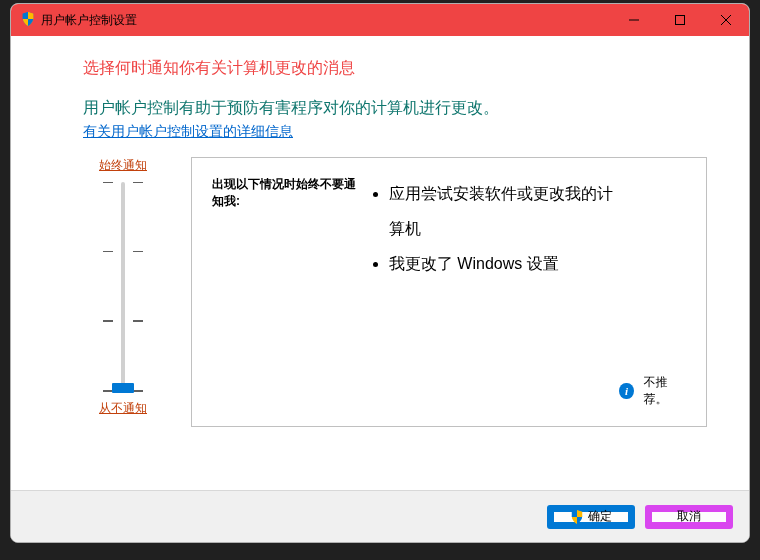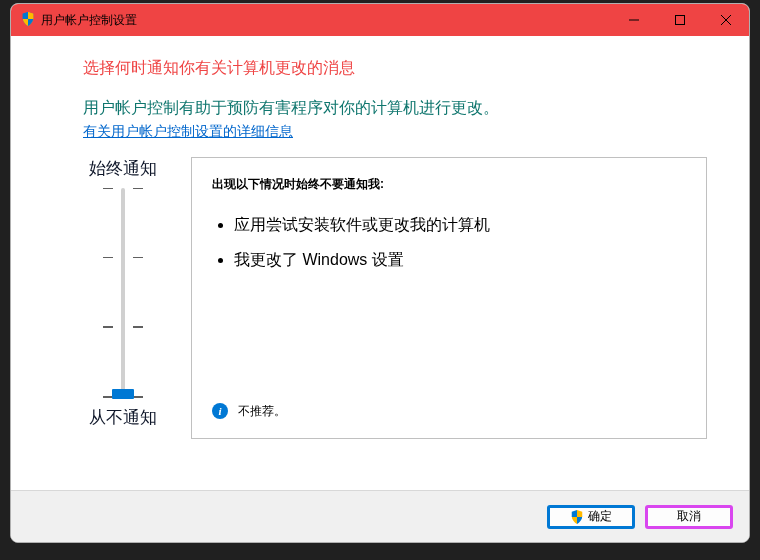--- a/index.html
+++ b/index.html
@@ -78,23 +78,24 @@
       margin-top: 16px;
       gap: 28px;
     }
     .slider-col {
       display: flex;
       flex-direction: column;
       align-items: center;
       width: 80px;
     }
     .slider-label-top, .slider-label-bottom {
-      font-size: 17px;
-      color: #0f172a;
+      font-size: 12px;
+      color: #c2410c;
       margin-bottom: 8px;
+      text-decoration: underline;
     }
     .slider-label-bottom { margin-top: 8px; margin-bottom: 10px; }
     .slider-track-wrap {
       position: relative;
       height: 210px;
       width: 40px;
       display: flex;
       align-items: center;
       justify-content: center;
     }
@@ -123,21 +124,21 @@
       transform: translateX(-50%);
       bottom: -1px;
       border-radius: 1px;
     }
     .info-panel {
       flex: 1;
       border: 1px solid #c0c0c0;
       padding: 18px 20px;
       min-height: 210px;
       display: flex;
-      flex-direction: column;
+      flex-direction: row;
     }
     .panel-title {
       font-weight: bold;
       font-size: 12px;
       margin-bottom: 14px;
     }
     .panel-list {
       list-style: disc;
       padding-left: 22px;
       font-size: 16px;
@@ -171,21 +172,21 @@
       background: #f0f0f0;
       display: flex;
       align-items: center;
       justify-content: flex-end;
       padding: 0 16px;
       gap: 10px;
     }
     .btn {
       min-width: 88px;
       height: 24px;
-      border: 3px solid #d946ef;
+      border: 7px solid #d946ef;
       background: #fdfdfd;
       border-radius: 3px;
       font-size: 12px;
       display: flex;
       align-items: center;
       justify-content: center;
       gap: 4px;
       cursor: default;
     }
     .btn.primary {

